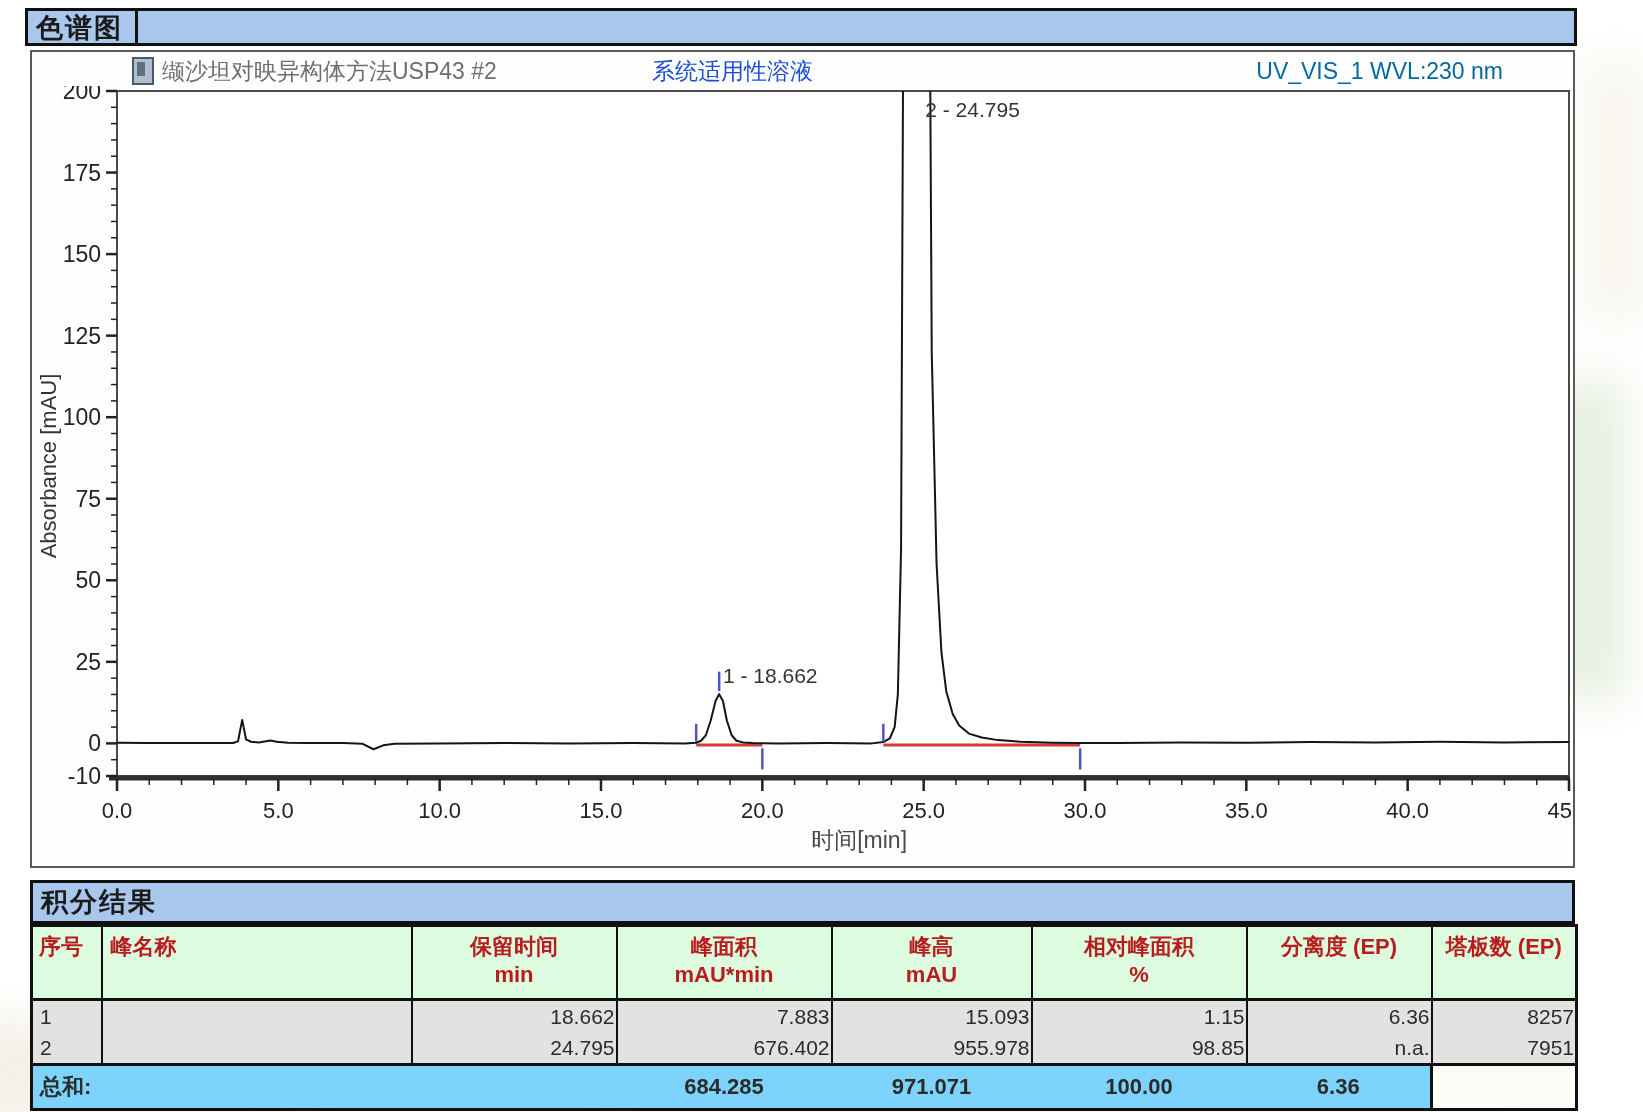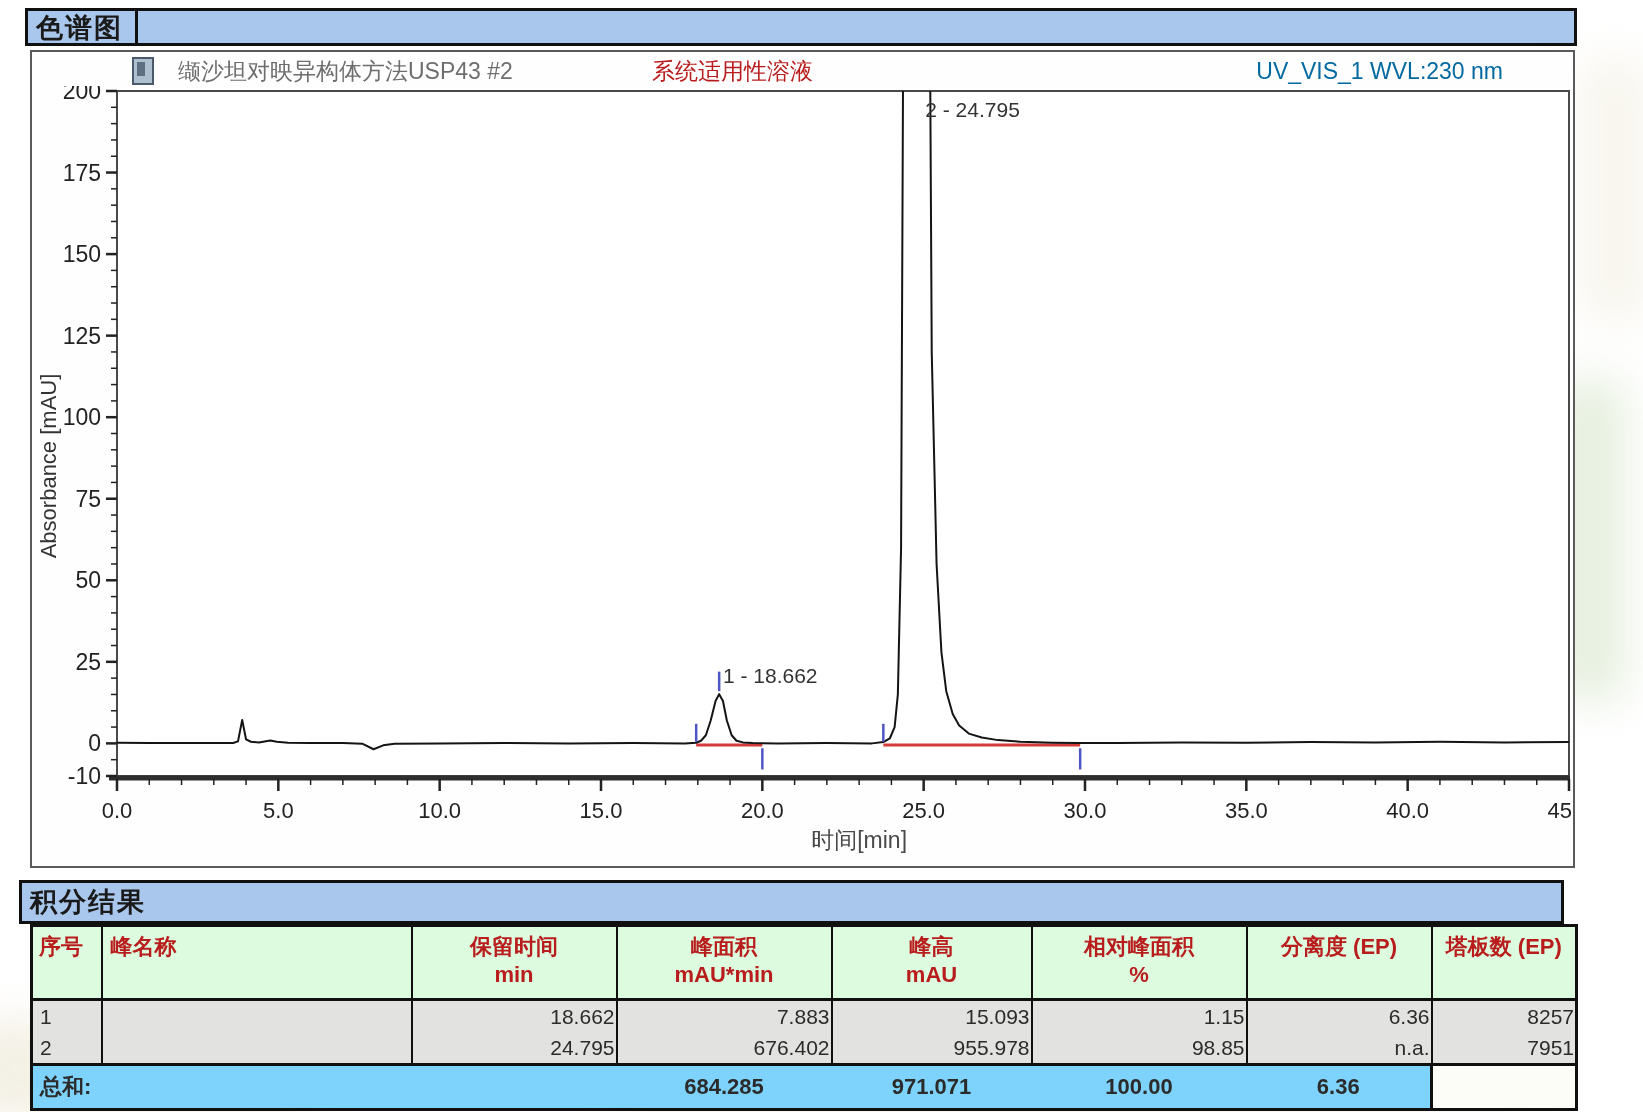--- a/index.html
+++ b/index.html
@@ -26,34 +26,34 @@
     font-size:27px;font-weight:bold;letter-spacing:2px;
   }
   .chart-frame{
     position:absolute;left:30px;top:50px;width:1545px;height:818px;
     background:#fefefe;border:2px solid #5a5a5a;box-sizing:border-box;
   }
   .chart-head{
     position:absolute;left:0;top:4px;width:100%;height:30px;
     display:flex;align-items:center;font-size:23px;
   }
-  .chart-head .lft{margin-left:100px;color:#6e6e6e;display:flex;align-items:center;gap:24px;}
-  .chart-head .ctr{position:absolute;left:620px;color:#b91c1c;}
+  .chart-head .lft{margin-left:100px;color:#6e6e6e;display:flex;align-items:center;gap:8px;}
+  .chart-head .ctr{position:absolute;left:620px;color:#1d4ed8;}
   .chart-head .rgt{position:absolute;right:70px;color:#0369a1;}
   .inj-icon{
     width:18px;height:24px;background:#aebfd0;border:2px solid #4a5a6a;
     display:inline-block;position:relative;
   }
   .inj-icon:after{
     content:"";position:absolute;left:3px;top:3px;width:8px;height:14px;background:#5d6f80;
   }
   svg text{font-family:"Liberation Sans","DejaVu Sans",sans-serif;}
 
   .results-bar{
-    position:absolute;left:19px;top:880px;width:1545px;height:44px;
+    position:absolute;left:30px;top:880px;width:1545px;height:44px;
     background:#a9c7ec;border:3px solid #101010;box-sizing:border-box;
     display:flex;align-items:center;
     font-size:27px;font-weight:bold;letter-spacing:2px;padding-left:8px;
   }
   table.results{
     position:absolute;left:30px;top:924px;width:1545px;
     border-collapse:collapse;border:3px solid #101010;
     table-layout:fixed;
   }
   table.results th{

